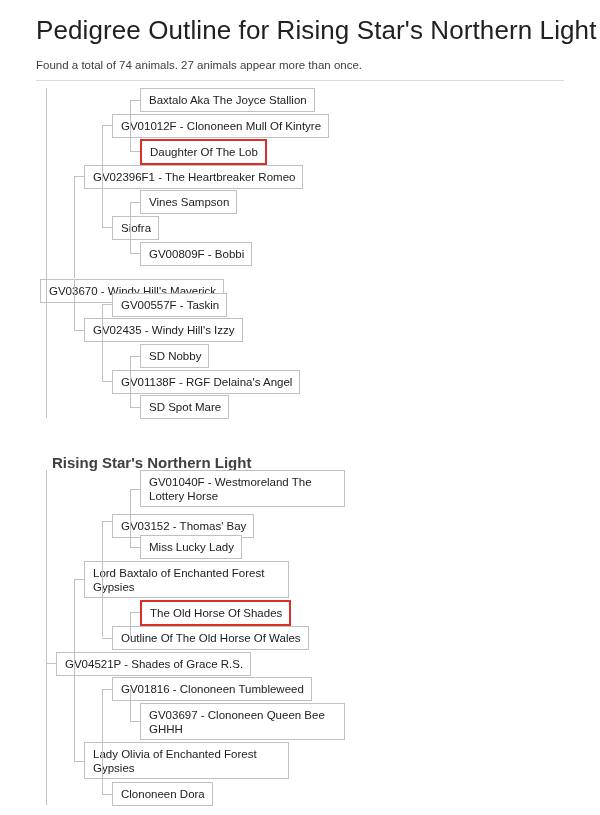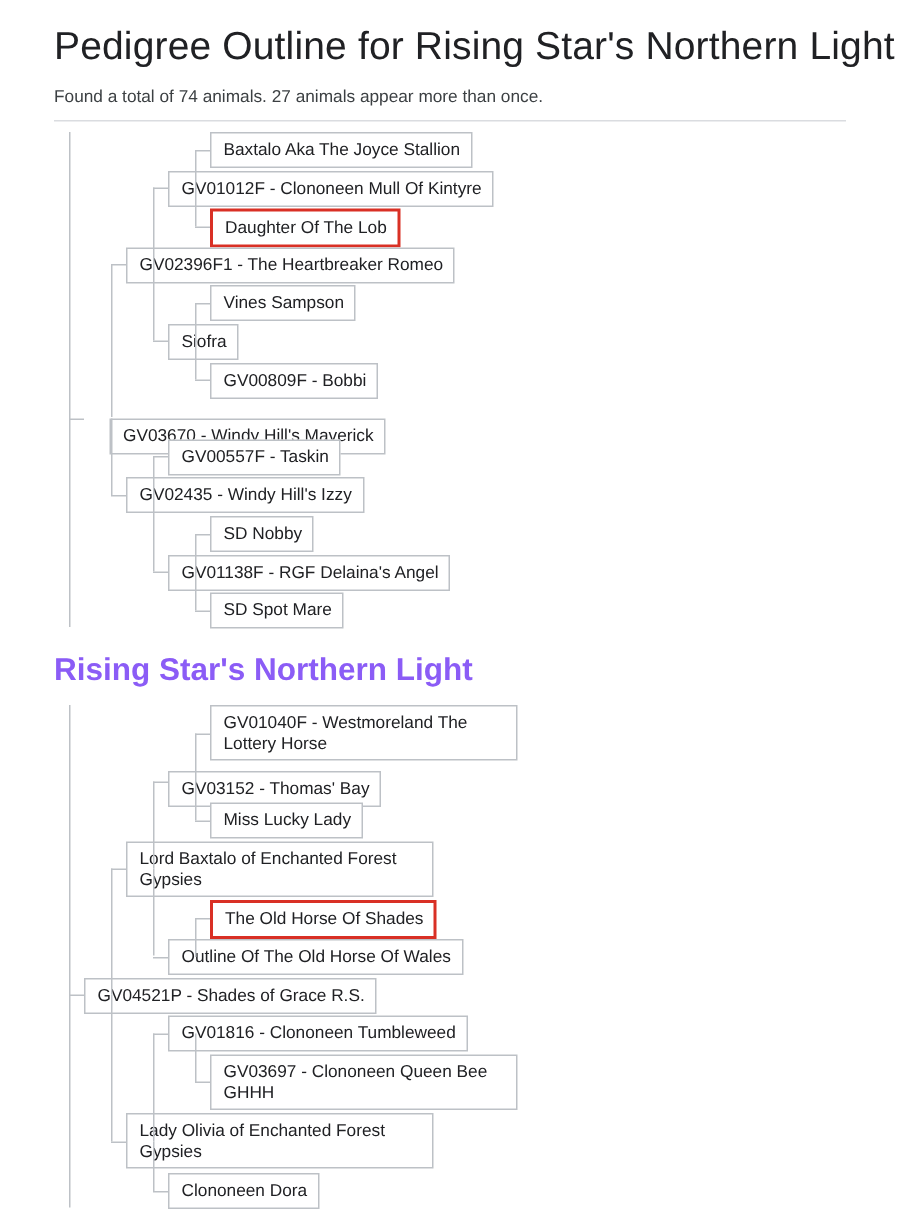--- a/index.html
+++ b/index.html
@@ -38,24 +38,24 @@
     margin: 0;
     padding-top: 12px;
     line-height: 14px;
   }
   .divider {
     border: 0;
     border-top: 1px solid #dadce0;
     margin: 8px 0 0 0;
   }
   .section-heading {
-    font-size: 21px;
+    font-size: 15px;
     font-weight: bold;
-    color: #8b5cf6;
-    margin: 0;
+    color: #404040;
+    margin: 16px;
     line-height: 20px;
   }
 
   
   .tree {
     position: relative;
   }
   .node-box {
     position: absolute;
     box-sizing: border-box;
@@ -97,21 +97,21 @@
   <hr class="divider">
 
   <div class="tree" id="sire-tree" style="position: absolute; left: 0px; top: 0px; right: 0px; height: 0px;">
       <div class="node-box" style="left: 140px; top: 88px;">Baxtalo Aka The Joyce Stallion</div>
       <div class="node-box" style="left: 112px; top: 113.6px;">GV01012F - Clononeen Mull Of Kintyre</div>
       <div class="node-box dup" style="left: 140px; top: 139.2px;">Daughter Of The Lob</div>
       <div class="node-box" style="left: 84px; top: 164.8px;">GV02396F1 - The Heartbreaker Romeo</div>
       <div class="node-box" style="left: 140px; top: 190.4px;">Vines Sampson</div>
       <div class="node-box" style="left: 112px; top: 216px;">Siofra</div>
       <div class="node-box" style="left: 140px; top: 241.6px;">GV00809F - Bobbi</div>
-      <div class="node-box" style="left: 73px; top: 267.2px; margin-top: 12px;">GV03670 - Windy Hill's Maverick</div>
+      <div class="node-box" style="left: 40px; top: 267.2px; margin-top: 12px;">GV03670 - Windy Hill's Maverick</div>
       <div class="node-box" style="left: 112px; top: 292.8px;">GV00557F - Taskin</div>
       <div class="node-box" style="left: 84px; top: 318.4px;">GV02435 - Windy Hill's Izzy</div>
       <div class="node-box" style="left: 140px; top: 344px;">SD Nobby</div>
       <div class="node-box" style="left: 112px; top: 369.6px;">GV01138F - RGF Delaina's Angel</div>
       <div class="node-box" style="left: 140px; top: 395.2px;">SD Spot Mare</div>
       <div class="vline" style="left: 130px; top: 100px; height: 26px;"></div>
       <div class="hline" style="left: 130px; top: 100px; width: 10px;"></div>
       <div class="vline" style="left: 102px; top: 125px; height: 51px;"></div>
       <div class="hline" style="left: 102px; top: 125px; width: 10px;"></div>
       <div class="vline" style="left: 130px; top: 125px; height: 26px;"></div>

